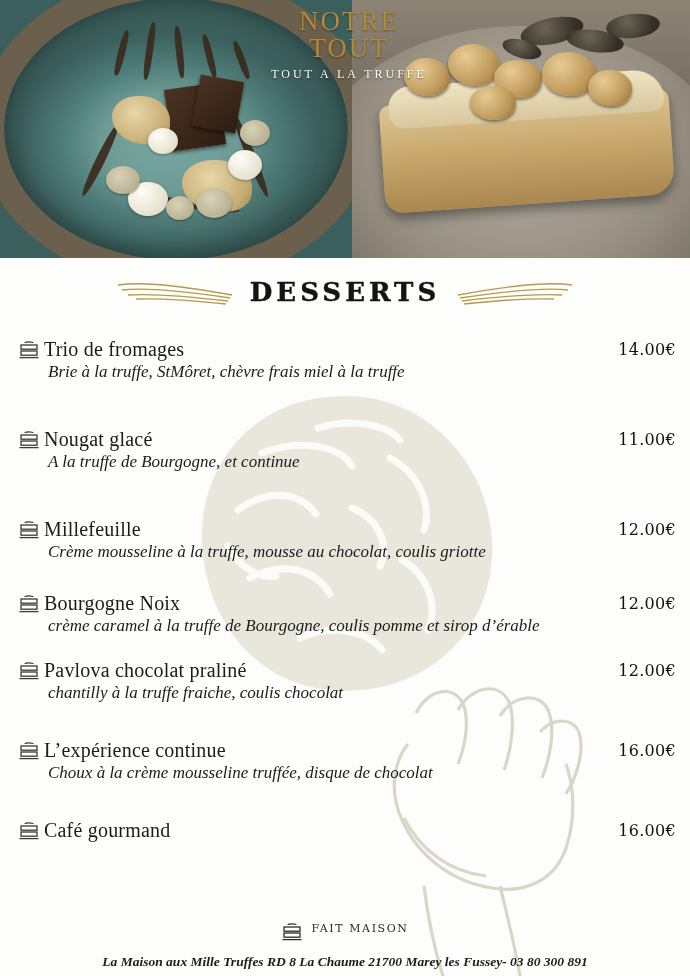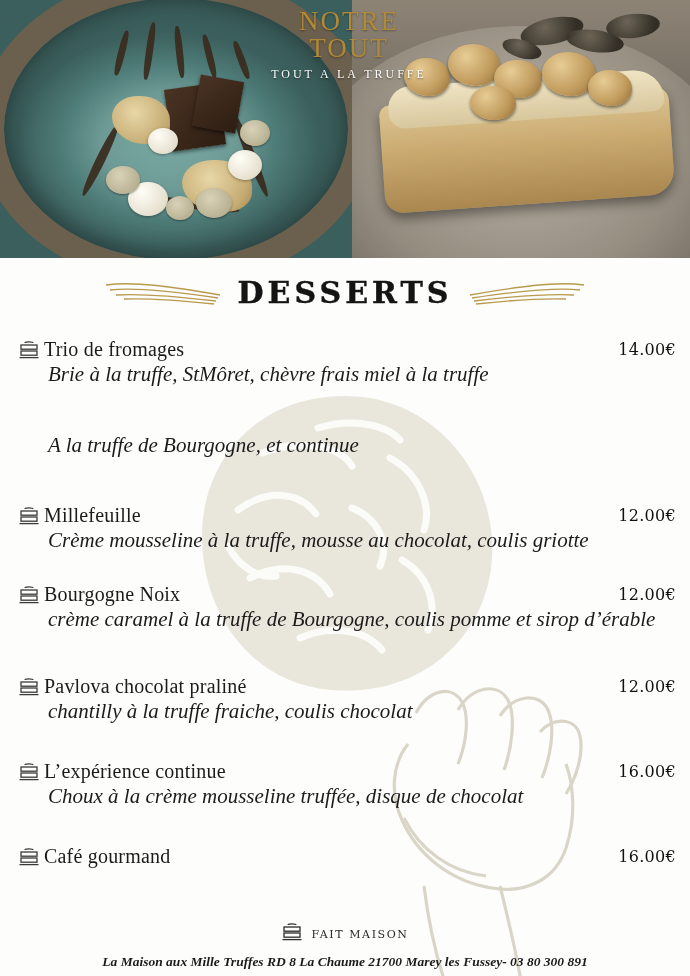--- a/index.html
+++ b/index.html
@@ -164,21 +164,21 @@
     position: relative;
     height: 56px;
     display: flex;
     align-items: center;
     justify-content: center;
     gap: 14px;
     padding-top: 6px;
   }
   .section-title {
     font-family: "DejaVu Serif", serif;
-    font-size: 30px;
+    font-size: 26px;
     font-weight: 700;
     letter-spacing: 4px;
     color: #141414;
     -webkit-text-stroke: 0.4px #141414;
   }
   .swirl { width: 120px; height: 26px; }
 
   .menu {
     position: relative;
     padding: 6px 14px 0 14px;
@@ -212,40 +212,40 @@
     font-size: 16px;
     color: #111;
     letter-spacing: .3px;
     white-space: nowrap;
   }
   .item-desc {
     margin-left: 34px;
     margin-top: 1px;
     font-family: "Liberation Serif", serif;
     font-style: italic;
-    font-size: 21px;
+    font-size: 17px;
     color: #1b1b1b;
   }
 
   .item.i0 { margin-top: 12px; }
   .item.i1 { margin-top: 46px; }
   .item.i2 { margin-top: 46px; }
   .item.i3 { margin-top: 30px; }
-  .item.i4 { margin-top: 43px; }
+  .item.i4 { margin-top: 23px; }
   .item.i5 { margin-top: 36px; }
   .item.i6 { margin-top: 36px; }
 
   .footer {
     position: absolute;
     left: 0; right: 0; bottom: 6px;
     text-align: center;
   }
   .fait-maison {
     display: flex;
-    align-items: center;
+    align-items: flex-start;
     justify-content: center;
     gap: 8px;
     margin-bottom: 8px;
   }
   .fait-maison .fm-label {
     font-family: "DejaVu Serif", serif;
     font-size: 11px;
     letter-spacing: 1.6px;
     color: #2b2b2b;
   }
@@ -381,20 +381,35 @@
           </svg>
         </span>
         <span class="item-name">Trio de fromages</span>
         <span class="spacer"></span>
         <span class="item-price">14.00€</span>
       </div>
       <div class="item-desc">Brie à la truffe, StMôret, chèvre frais miel à la truffe</div>
     </div>
 
     <div class="item i1">
+      <div class="item-row">
+        <span class="item-icon">
+          <svg width="22" height="20" viewBox="0 0 22 20">
+            <g fill="none" stroke="#3a3a3a" stroke-width="1.3">
+              <path d="M7 3 C7 1.4 15 1.4 15 3"></path>
+              <rect x="3" y="5" width="16" height="4.2"></rect>
+              <rect x="3" y="11" width="16" height="4.2"></rect>
+              <path d="M1.5 17.6 h19"></path>
+            </g>
+          </svg>
+        </span>
+        <span class="item-name">Nougat glacé</span>
+        <span class="spacer"></span>
+        <span class="item-price">11.00€</span>
+      </div>
       <div class="item-desc">A la truffe de Bourgogne, et continue</div>
     </div>
 
     <div class="item i2">
       <div class="item-row">
         <span class="item-icon">
           <svg width="22" height="20" viewBox="0 0 22 20">
             <g fill="none" stroke="#3a3a3a" stroke-width="1.3">
               <path d="M7 3 C7 1.4 15 1.4 15 3"></path>
               <rect x="3" y="5" width="16" height="4.2"></rect>

